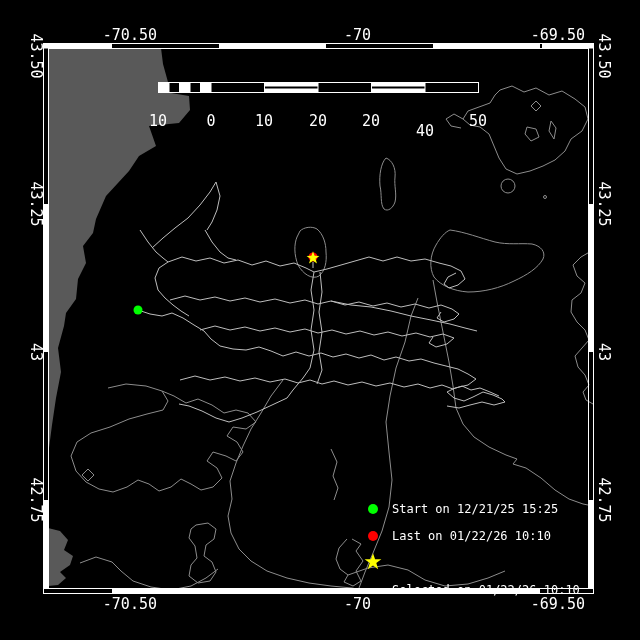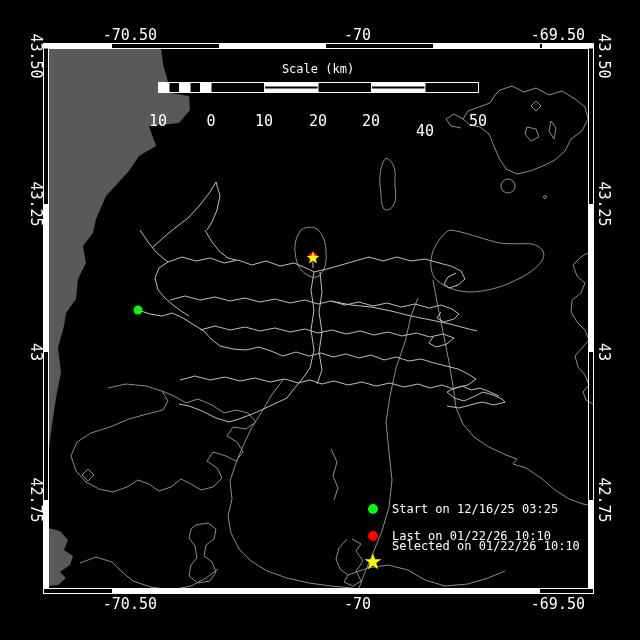--- a/index.html
+++ b/index.html
@@ -152,26 +152,25 @@
   <div class="lbl lat" style="left:1px;top:48px;">43.50</div>
   <div class="lbl lat" style="left:1px;top:196px;">43.25</div>
   <div class="lbl lat" style="left:1px;top:344px;">43</div>
   <div class="lbl lat" style="left:1px;top:492px;">42.75</div>
 
   <div class="lbl lat" style="left:569px;top:48px;">43.50</div>
   <div class="lbl lat" style="left:569px;top:196px;">43.25</div>
   <div class="lbl lat" style="left:569px;top:344px;">43</div>
   <div class="lbl lat" style="left:569px;top:492px;">42.75</div>
 
-  <div class="lbl scale-title" style="left:248px;top:62px;">Scale (km)</div>
   <div class="lbl scale-tick" style="left:138px;top:99px;">10</div>
   <div class="lbl scale-tick" style="left:191px;top:99px;">0</div>
   <div class="lbl scale-tick" style="left:244px;top:99px;">10</div>
   <div class="lbl scale-tick" style="left:298px;top:99px;">20</div>
   <div class="lbl scale-tick" style="left:351px;top:99px;">20</div>
   <div class="lbl scale-tick" style="left:405px;top:109px;">40</div>
   <div class="lbl scale-tick" style="left:458px;top:99px;">50</div>
 
-  <div class="lbl legend-label" style="left:392px;top:501px;">Start on 12/16/25 03:25</div>
+  <div class="lbl legend-label" style="left:392px;top:501px;">Start on 12/21/25 15:25</div>
   <div class="lbl legend-label" style="left:392px;top:528px;">Last on 01/22/26 10:10</div>
-  <div class="lbl legend-label" style="left:392px;top:538px;">Selected on 01/22/26 10:10</div>
+  <div class="lbl legend-label" style="left:392px;top:582px;">Selected on 01/22/26 10:10</div>
 
 </div>
 
 </body></html>

